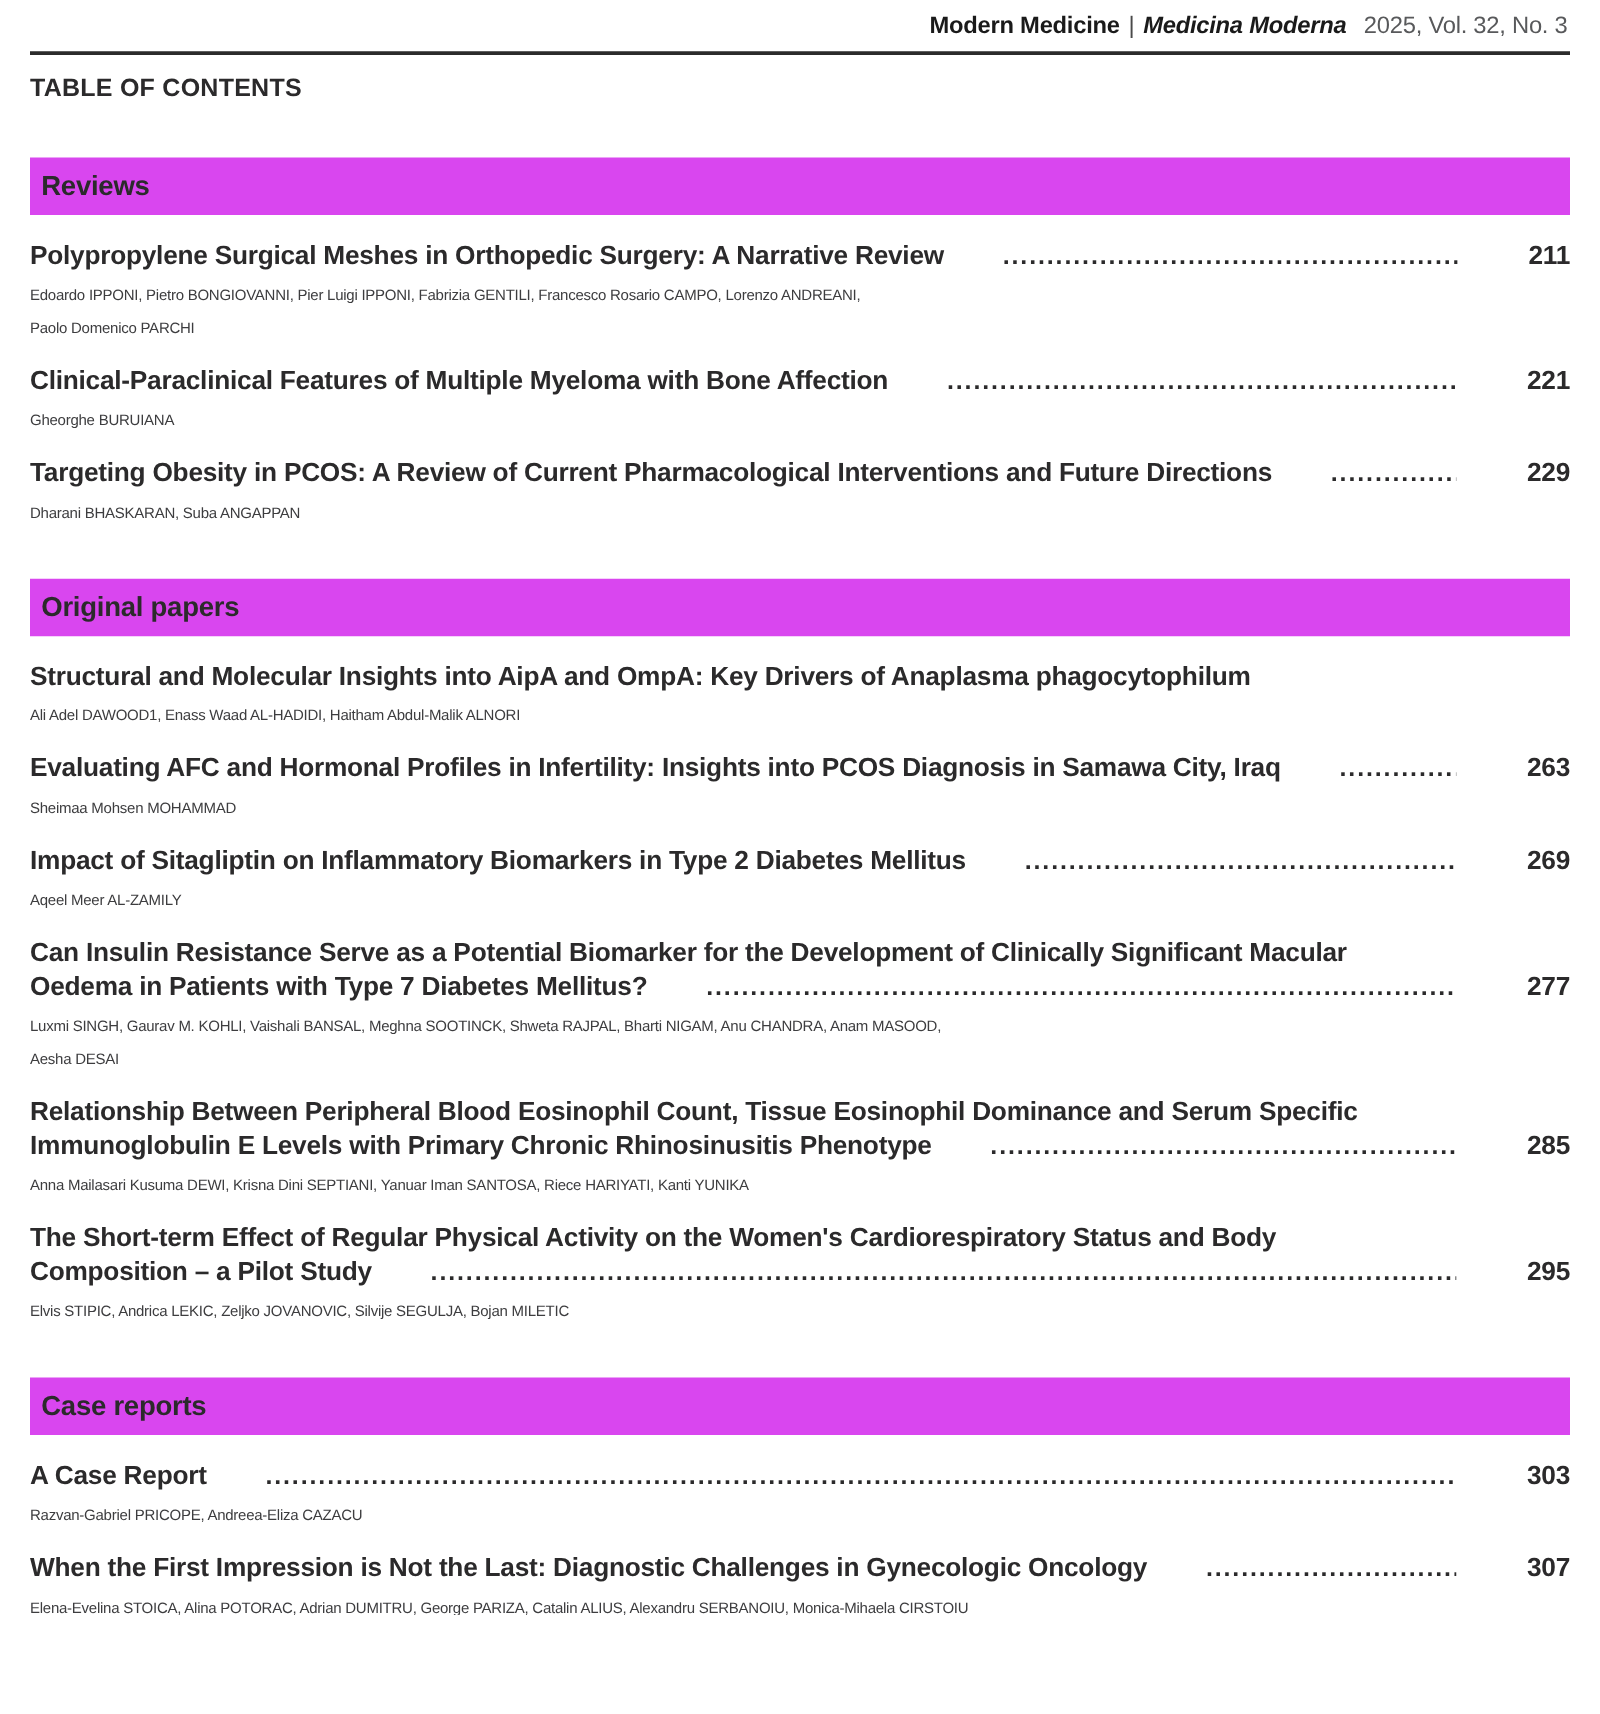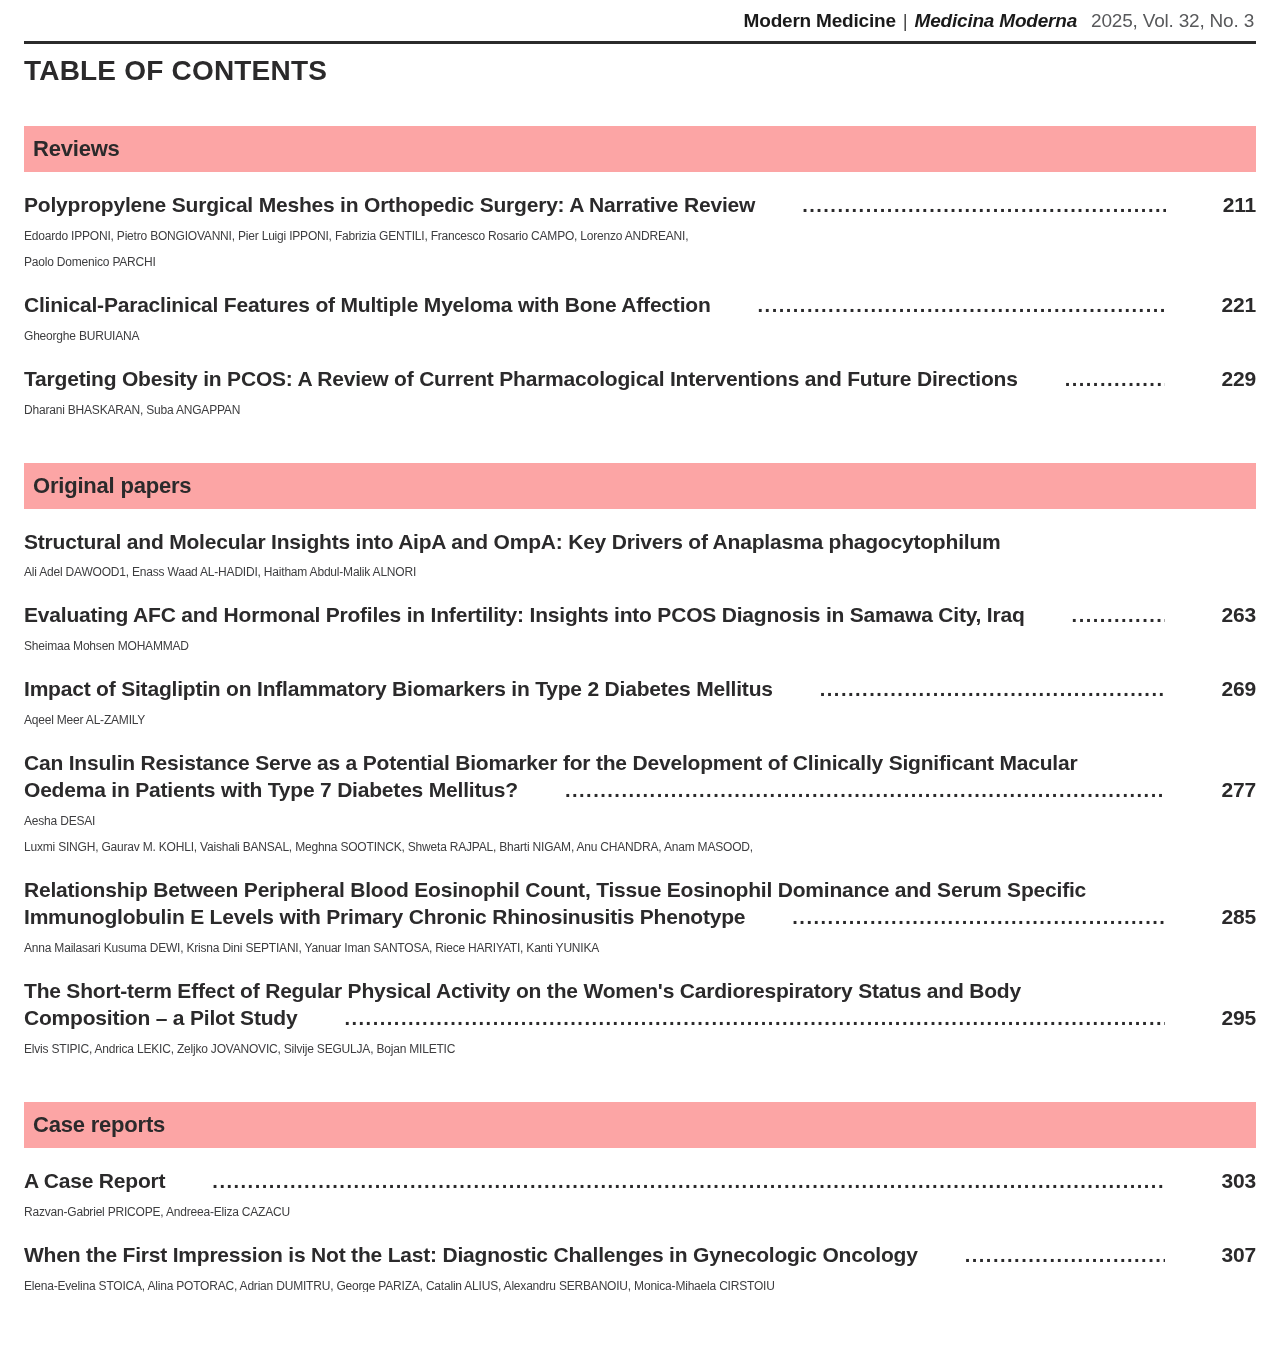--- a/index.html
+++ b/index.html
@@ -30,30 +30,30 @@
   .journal-name-alt { font-weight: 700; font-style: italic; color: #1a1a1a; }
   .issue-info { font-weight: 400; color: #58595b; margin-left: 14px; }
   .header-rule {
     border: none;
     border-top: 3px solid #2b2b2b;
     margin-top: 7px;
   }
   
   .page-title {
     margin-top: 12px;
-    font-size: 28px;
+    font-size: 20px;
     line-height: 30px;
     font-weight: 700;
     letter-spacing: 0.2px;
     color: #2b2a2b;
   }
   
   .section { margin-top: 40px; }
   .section-bar {
-    background: #fca5a5;
+    background: #d946ef;
     height: 46px;
     display: flex;
     align-items: center;
     padding-left: 9px;
   }
   .section-label {
     font-size: 22px;
     font-weight: 700;
     color: #2b2a2b;
     letter-spacing: -0.2px;
@@ -205,22 +205,22 @@
   <article class="entry">
     <div class="title-block">
               <div class="title-row"><span class="title-text">Can Insulin Resistance Serve as a Potential Biomarker for the Development of Clinically Significant Macular</span></div>
               <div class="title-row last">
                 <span class="title-text">Oedema in Patients with Type 7 Diabetes Mellitus?</span>
                 <span class="leader"></span>
                 <span class="page-num">277</span>
               </div>
             </div>
     <div class="authors">
+              <div>Luxmi SINGH, Gaurav M. KOHLI, Vaishali BANSAL, Meghna SOOTINCK, Shweta RAJPAL, Bharti NIGAM, Anu CHANDRA, Anam MASOOD,</div>
               <div>Aesha DESAI</div>
-              <div>Luxmi SINGH, Gaurav M. KOHLI, Vaishali BANSAL, Meghna SOOTINCK, Shweta RAJPAL, Bharti NIGAM, Anu CHANDRA, Anam MASOOD,</div>
             </div>
   </article>
 
   <article class="entry">
     <div class="title-block">
               <div class="title-row"><span class="title-text">Relationship Between Peripheral Blood Eosinophil Count, Tissue Eosinophil Dominance and Serum Specific</span></div>
               <div class="title-row last">
                 <span class="title-text">Immunoglobulin E Levels with Primary Chronic Rhinosinusitis Phenotype</span>
                 <span class="leader"></span>
                 <span class="page-num">285</span>

